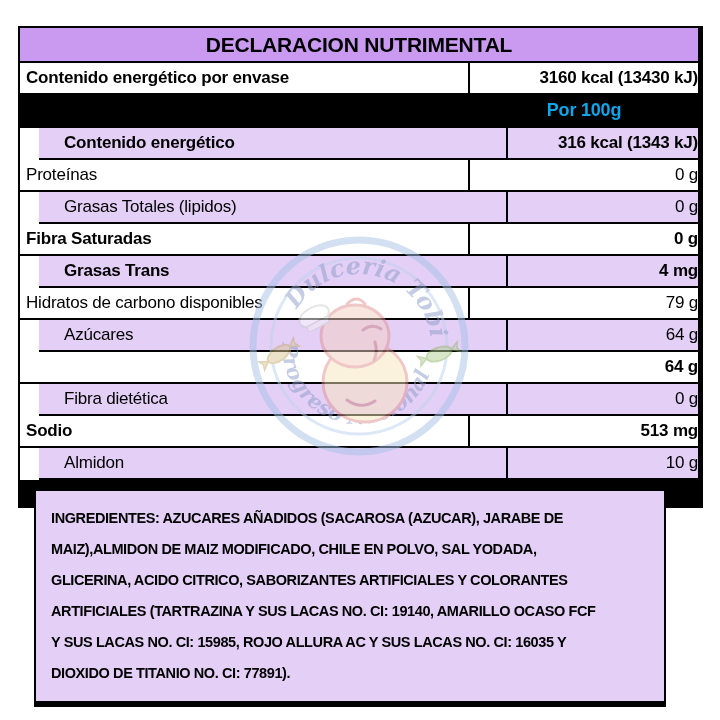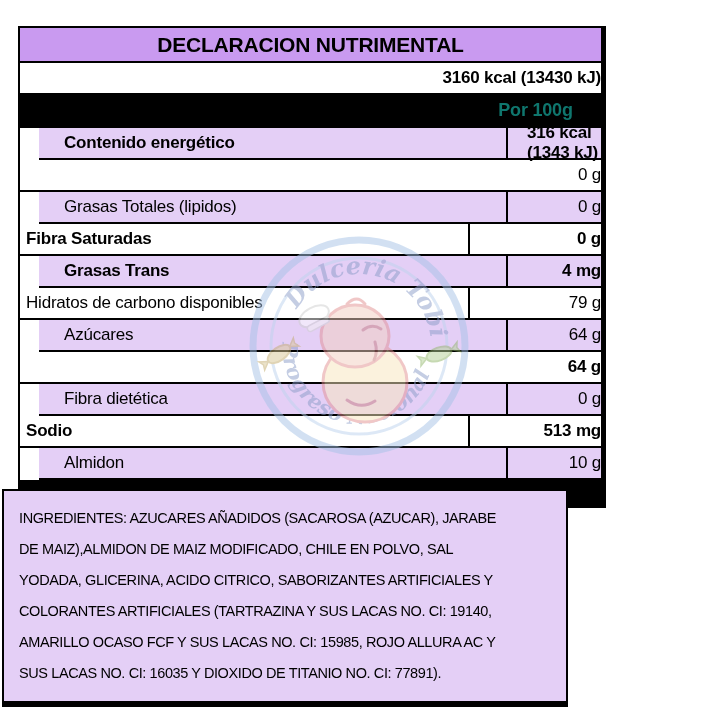--- a/index.html
+++ b/index.html
@@ -7,21 +7,21 @@
     position:relative;
     width:720px;height:720px;
     background:#ffffff;
     font-family:"Liberation Sans", sans-serif;
     color:#000;
     overflow:hidden;
   }
   .label-table{
     position:absolute;
     left:18px; top:26px;
-    width:588px;
+    width:685px;
     border-left:2px solid #000;
     border-right:5px solid #000;
     border-top:2px solid #000;
     box-sizing:border-box;
     background:#fff;
   }
   .title-bar{
     height:33px;
     background:#c99af0;
     border-bottom:2px solid #000;
@@ -45,37 +45,37 @@
     border-right:2px solid #000;
   }
   .row .val{
     flex:1;
     display:flex;align-items:center;justify-content:flex-end;
     padding-right:0;
     box-sizing:border-box;
   }
   .row.shaded, .row.shaded .lbl, .row.shaded .val{background:#e4cff6;margin-left:19px;}
   .row.bold{font-weight:bold;}
-  .row.header-dark{background:#000;color:#0f766e;height:31px;}
+  .row.header-dark{background:#000;color:#0ea5e9;height:31px;}
   .row.header-dark .lbl{border-right:none;background:#000;}
   .row.header-dark .val{justify-content:center;background:#000;font-weight:bold;font-size:18px;}
   .row.black-spacer{background:#000;height:26px;}
   .row.black-spacer .lbl{border-right:none;background:#000;}
   .row.black-spacer .val{background:#000;}
   .ingredients-box{
     position:absolute;
-    left:2px; top:489px;
-    width:566px;
+    left:34px; top:489px;
+    width:632px;
     min-height:195px;
     box-sizing:border-box;
     background:#e4cff6;
     border:2px solid #000;
     border-bottom:6px solid #000;
     padding:12px 60px 12px 15px;
-    font-weight:normal;
+    font-weight:bold;
     font-size:14.5px;
     line-height:31px;
     letter-spacing:-0.4px;
   }
   .watermark{
     position:absolute;
     left:243px; top:230px;
     width:232px;height:232px;
     opacity:0.5;
     pointer-events:none;
@@ -91,33 +91,35 @@
 </head>
 <body>
 
 <div class="page">
 
   <div class="label-table">
 
     <div class="title-bar">DECLARACION NUTRIMENTAL</div>
 
     <div class="row bold">
+      <span class="lbl">Contenido energético por envase</span>
       <span class="val">3160 kcal (13430 kJ)</span>
     </div>
 
     <div class="row header-dark">
       <span class="lbl"></span>
       <span class="val">Por 100g</span>
     </div>
 
     <div class="row bold shaded">
       <span class="lbl">Contenido energético</span>
       <span class="val">316 kcal (1343 kJ)</span>
     </div>
     <div class="row">
+      <span class="lbl">Proteínas</span>
       <span class="val">0 g</span>
     </div>
     <div class="row shaded">
       <span class="lbl">Grasas Totales (lipidos)</span>
       <span class="val">0 g</span>
     </div>
     <div class="row bold">
       <span class="lbl">Fibra Saturadas</span>
       <span class="val">0 g</span>
     </div>

